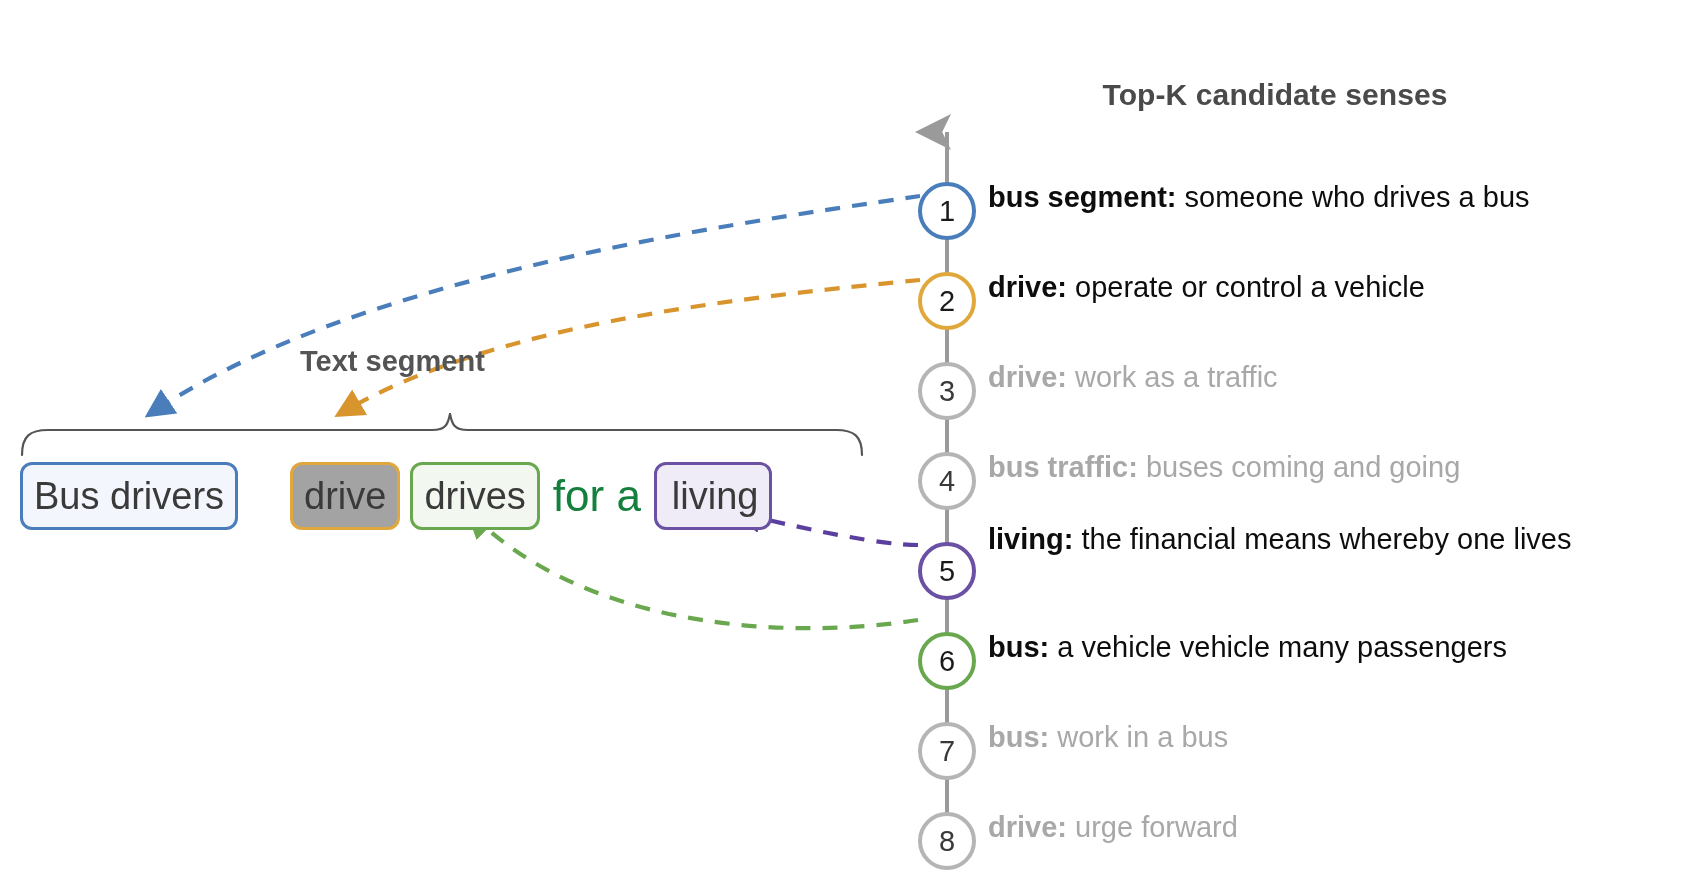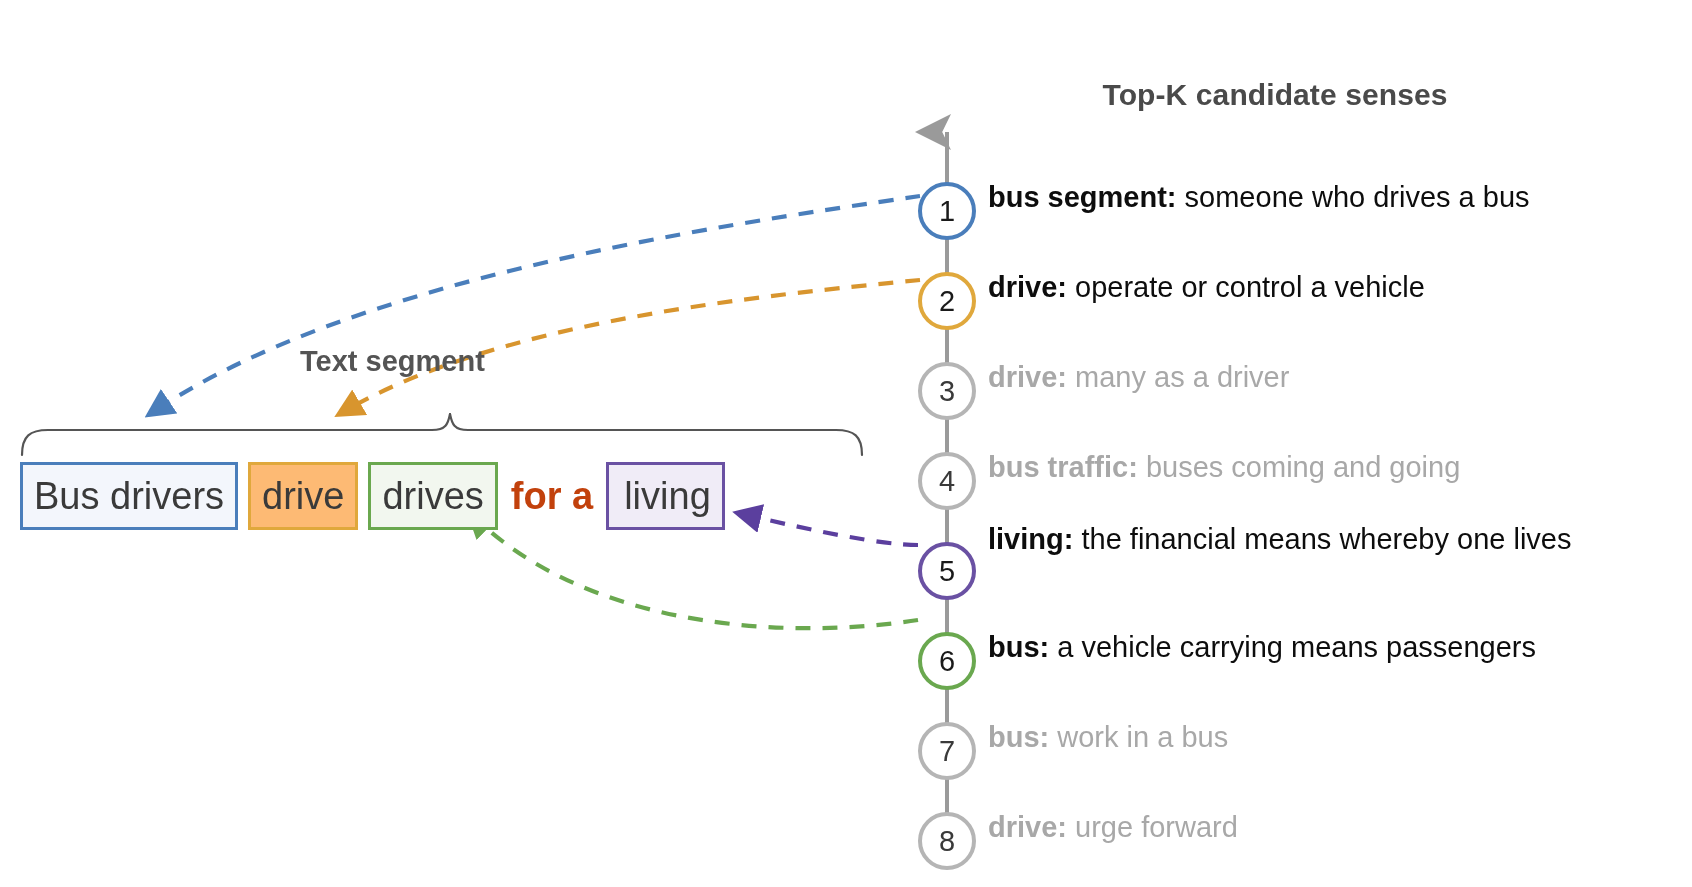--- a/index.html
+++ b/index.html
@@ -23,28 +23,28 @@
     position:absolute;left:300px;top:345px;
     font-size:29px;font-weight:bold;color:#545454;white-space:nowrap;
   }
   .sentence{
     position:absolute;left:20px;top:462px;height:68px;
     display:flex;align-items:stretch;
   }
   .chip{
     display:flex;align-items:center;justify-content:center;
     box-sizing:border-box;border-width:3px;border-style:solid;
-    font-size:38px;color:#3a3a3a;padding:0 11px;line-height:1;
+    font-size:38px;color:#3a3a3a;padding:0 11px;line-height:1;border-radius:12px;
   }
   .plain{
     display:flex;align-items:center;justify-content:center;
-    font-size:38px;color:#c2410c;padding:0 13px;line-height:1;font-weight:bold;
+    font-size:44px;color:#15803d;padding:0 13px;line-height:1;
   }
   .chip-blue  {border-color:#4a7ebb;background:#f3f6fc;}
-  .chip-orange{border-color:#e0a83c;background:#fdba74;}
+  .chip-orange{border-color:#e0a83c;background:#a3a3a3;margin-left:42px;}
   .chip-green {border-color:#6aa84f;background:#f2f7ef;}
   .chip-purple{border-color:#6a51a3;background:#f0ecf7;padding-left:15px;}
   .gap{width:10px;}
 
   
   .sense-list{position:absolute;left:0;top:0;width:1692px;height:887px;}
   .sense-row{position:absolute;left:918px;}
   .node{
     position:absolute;left:0;top:0;width:58px;height:58px;border-radius:50%;
     box-sizing:border-box;border:4px solid #b5b5b5;background:#ffffff;
@@ -127,42 +127,42 @@
     <div class="sense-row" style="top:272px">
       <div class="node" style="border-color:#e0a83c">2</div>
       <div class="sense-text">
         <span class="lemma">drive:</span><span class="gloss"> operate or control a vehicle</span>
       </div>
     </div>
 
     <div class="sense-row" style="top:362px">
       <div class="node dim">3</div>
       <div class="sense-text dim">
-        <span class="lemma">drive:</span><span class="gloss"> many as a driver</span>
+        <span class="lemma">drive:</span><span class="gloss"> work as a traffic</span>
       </div>
     </div>
 
     <div class="sense-row" style="top:452px">
       <div class="node dim">4</div>
       <div class="sense-text dim">
         <span class="lemma">bus traffic:</span><span class="gloss"> buses coming and going</span>
       </div>
     </div>
 
     <div class="sense-row" style="top:542px">
       <div class="node" style="border-color:#6a51a3">5</div>
       <div class="sense-text" style="top:-22px;width:790px">
         <span class="lemma">living:</span><span class="gloss"> the financial means whereby one lives</span>
       </div>
     </div>
 
     <div class="sense-row" style="top:632px">
       <div class="node" style="border-color:#6aa84f">6</div>
       <div class="sense-text">
-        <span class="lemma">bus:</span><span class="gloss"> a vehicle carrying means passengers</span>
+        <span class="lemma">bus:</span><span class="gloss"> a vehicle vehicle many passengers</span>
       </div>
     </div>
 
     <div class="sense-row" style="top:722px">
       <div class="node dim">7</div>
       <div class="sense-text dim">
         <span class="lemma">bus:</span><span class="gloss"> work in a bus</span>
       </div>
     </div>
 

